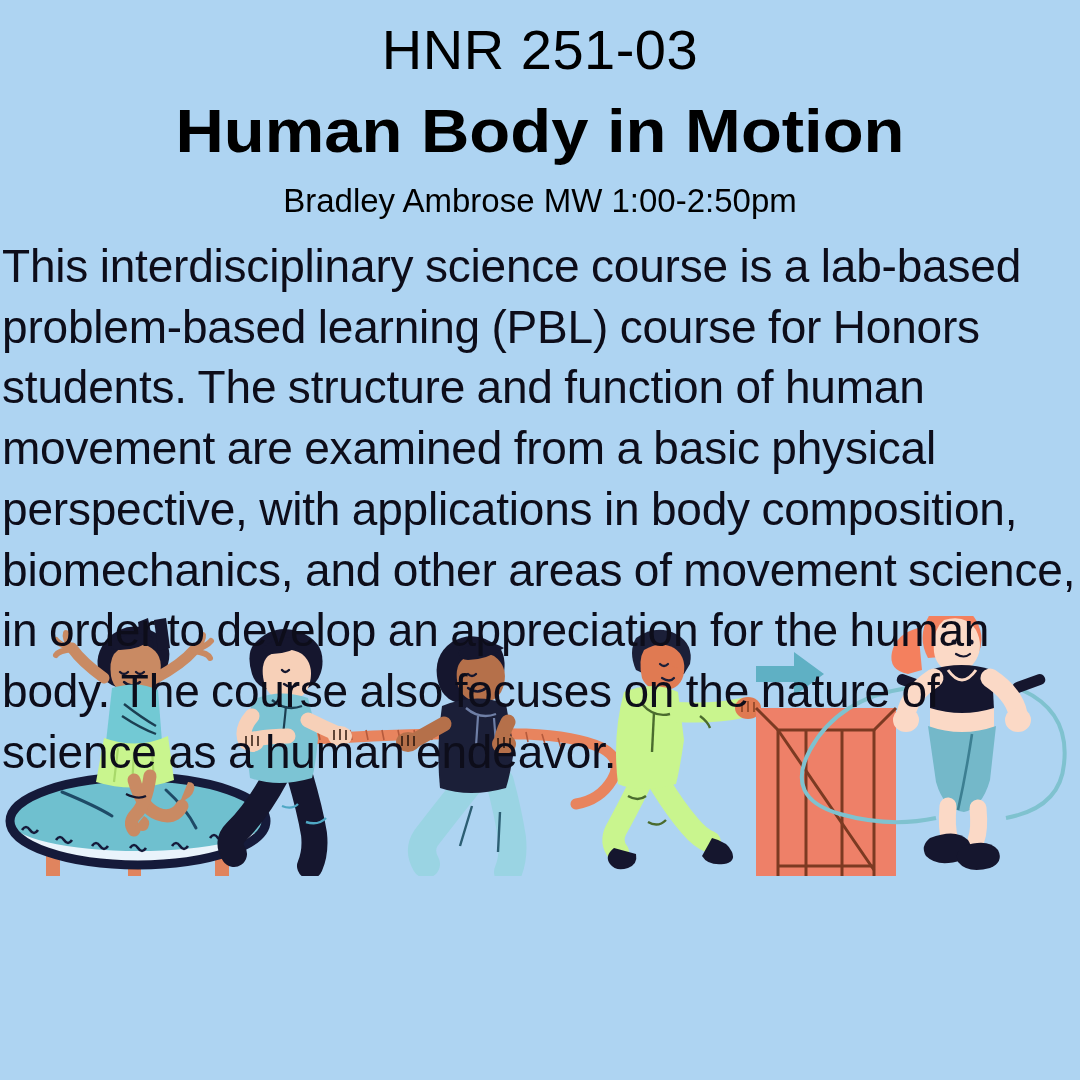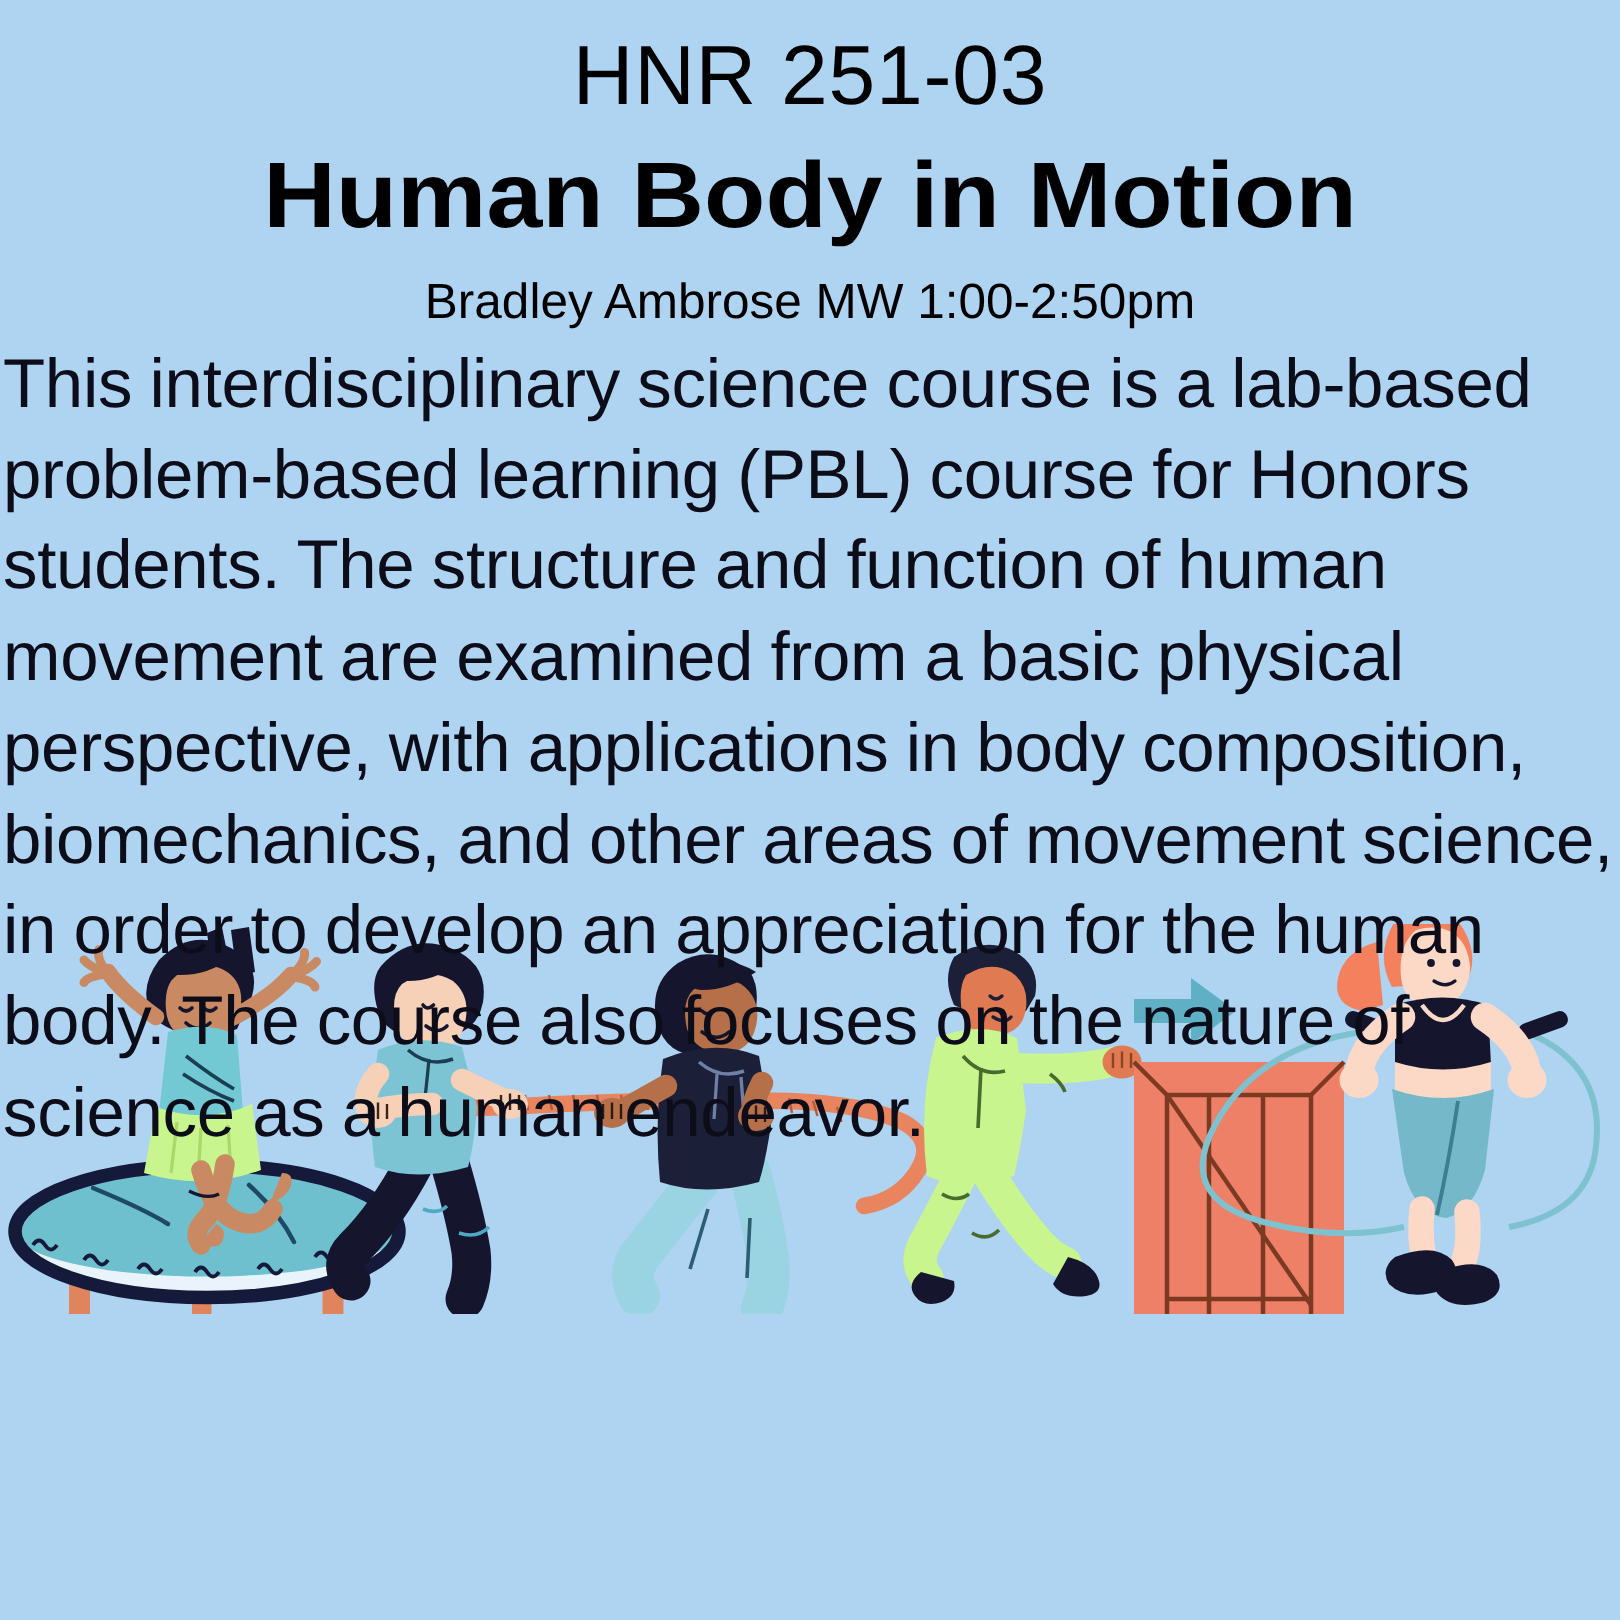--- a/index.html
+++ b/index.html
@@ -61,21 +61,21 @@
     line-height: 1;
     margin: 22px 0 0 0;
     padding: 0;
   }
   .description {
     font-family: "Liberation Sans", sans-serif;
     font-size: 46px;
     font-weight: 400;
     color: #0d0d1a;
     line-height: 1.32;
-    margin: 8px 0 0 0;
+    margin: 19px 0 0 0;
     padding: 0 2px 0 2px;
     text-align: left;
     word-spacing: -1px;
     letter-spacing: -0.2px;
   }
 
   
   .illustration {
     position: absolute;
     left: 0;

